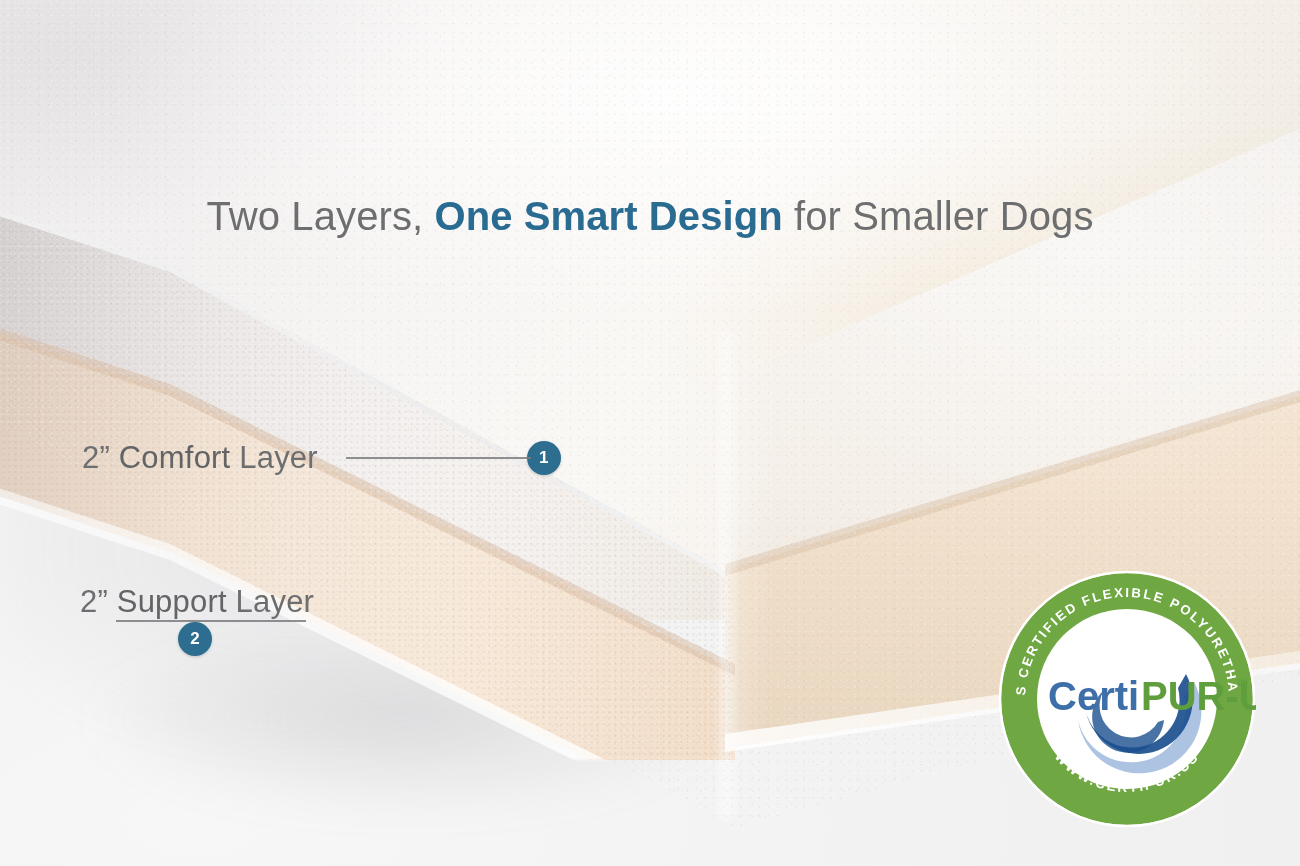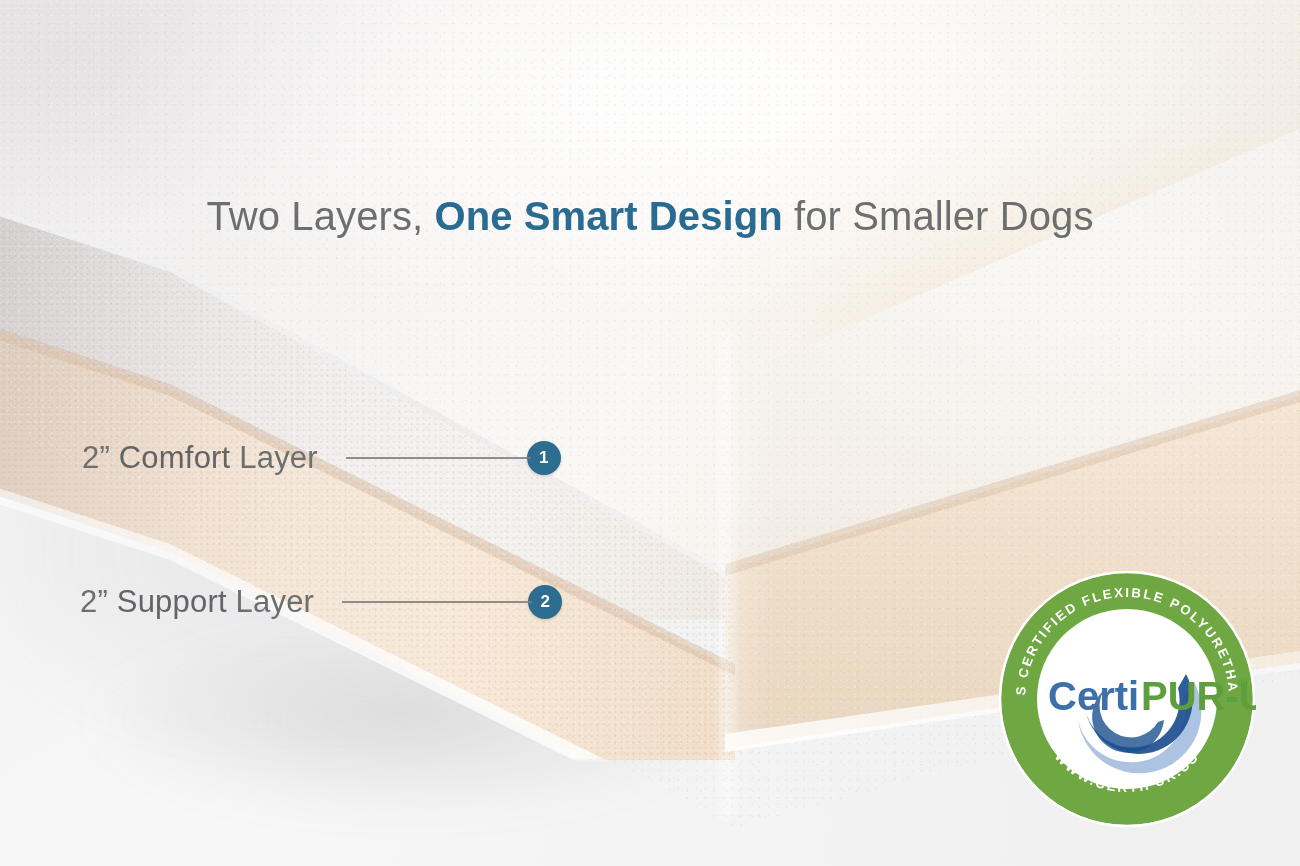--- a/index.html
+++ b/index.html
@@ -233,21 +233,21 @@
     font-weight: bold;
     display: flex;
     align-items: center;
     justify-content: center;
     margin-left: -4px;
     box-shadow: 0 1px 3px rgba(0,0,0,0.18);
   }
 
   #callout-comfort { left: 82px; top: 440px; }
   #callout-comfort .leader-line { width: 185px; }
-  #callout-support { left: 80px; top: 584px; }
+  #callout-support { left: 80px; top: 584px; flex-direction: column; }
   #callout-support .leader-line { width: 190px; }
 
   
   .certipur {
     position: absolute;
     left: 998px;
     top: 570px;
     width: 258px;
     height: 258px;
   }

